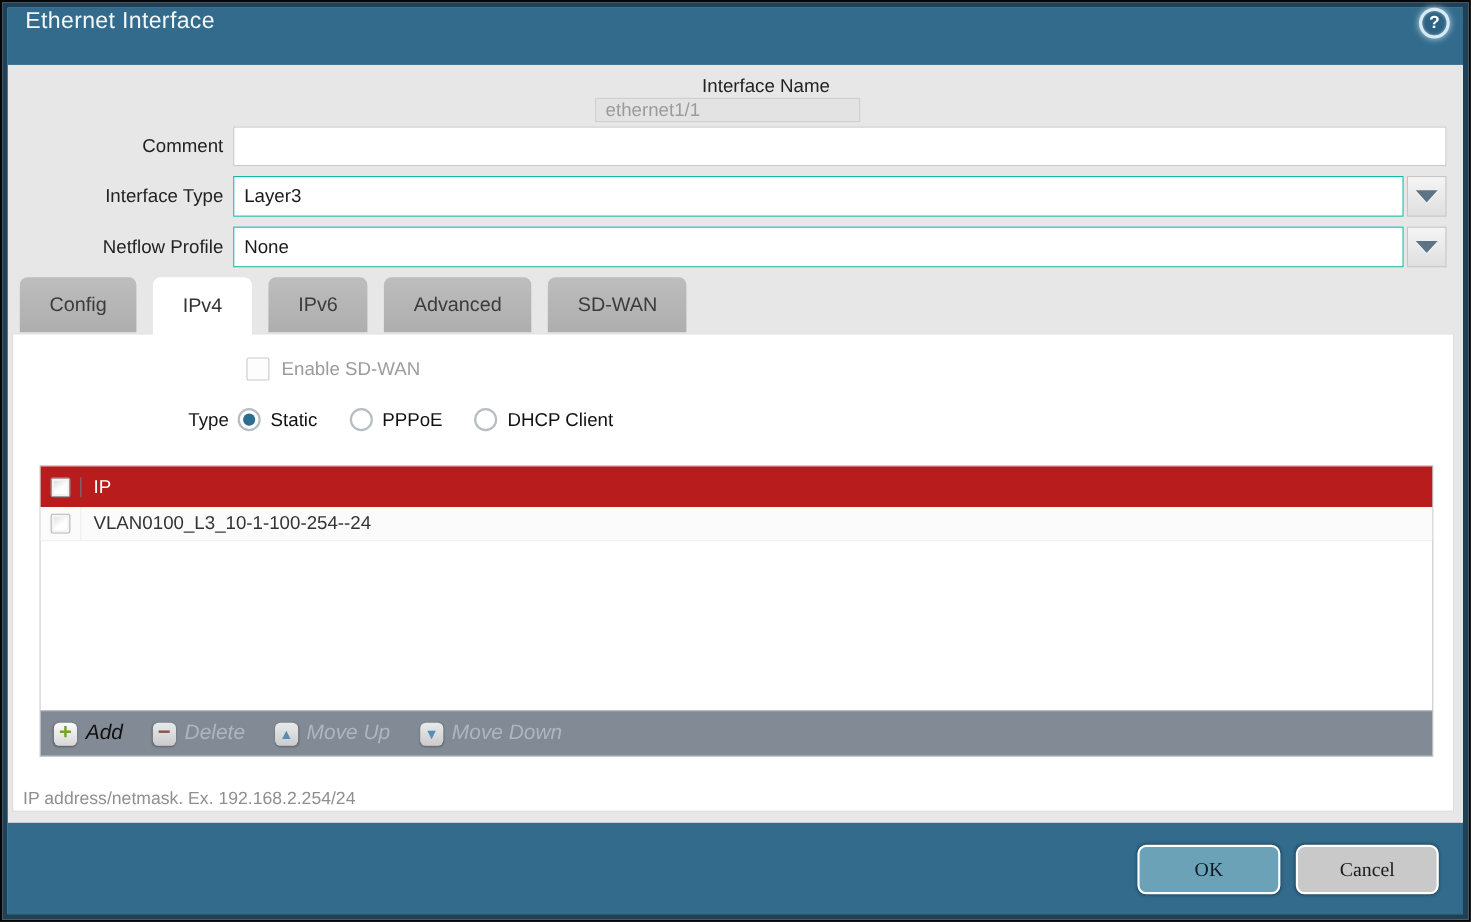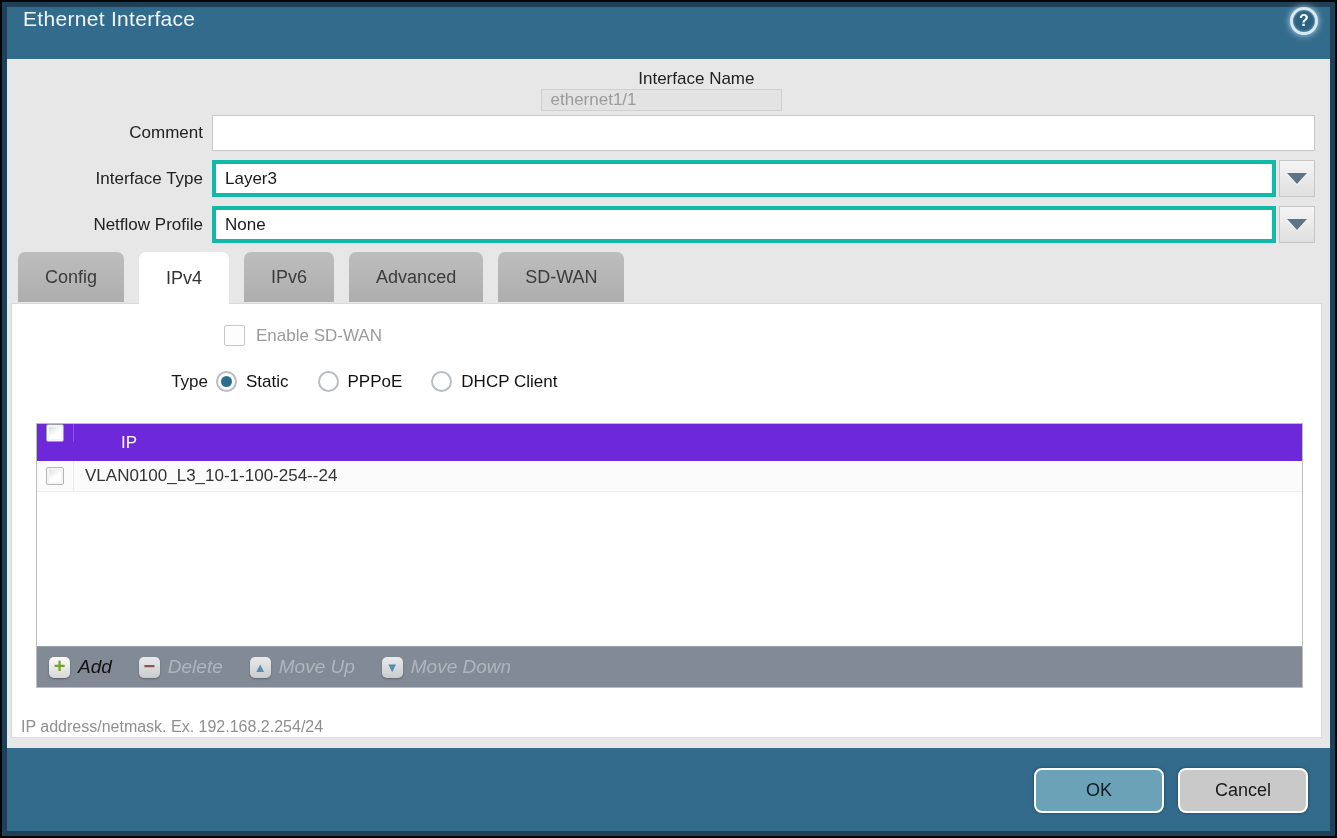--- a/index.html
+++ b/index.html
@@ -22,21 +22,21 @@
   
   .form-row { position:absolute; left:0; right:15px; display:flex; align-items:center; }
   .row-1 { top:62px;  height:36px;flex-direction:column; }
   .row-2 { top:108px; height:36px; }
   .row-3 { top:153px; height:37px; }
   .row-4 { top:199px; height:37px; }
   .f-label { width:196px; text-align:right; margin-right:9px; font-size:17px; color:#222; flex:none; }
   .text-input { flex:1; height:100%; border:1px solid #c8c8c8; background:#fff;
                 font-size:17px; padding:0 9px; color:#333; font-family:inherit; outline:none; }
   .text-input:disabled { background:#e3e3e3; color:#9b9b9b; border-color:#d0d0d0; }
-  .select-box { flex:1; height:100%; border:4px solid #14b8a6; background:#fff;
+  .select-box { flex:1; height:100%; border:1px solid #14b8a6; background:#fff;
                 display:flex; align-items:center; padding:0 9px; font-size:17px; color:#1a1a1a; cursor:pointer; }
   .dd-btn { width:36px; height:100%; margin-left:3px; border:1px solid #c6c6c6;
             background:linear-gradient(#f5f5f5,#dfdfdf); display:flex; align-items:center;
             justify-content:center; cursor:pointer; }
   .dd-arrow { width:0; height:0; border-left:10px solid transparent; border-right:10px solid transparent;
               border-top:11px solid #5d7486; filter:drop-shadow(0 1px 0 rgba(255,255,255,.8)); }
 
   
   .tabs { position:absolute; top:245px; left:11px; height:53px; display:flex; gap:15px; z-index:2; }
   .tab { height:50px; background:linear-gradient(#bdbdbd,#aeaeae); border-radius:7px 7px 0 0;
@@ -55,21 +55,21 @@
   .type-row { position:absolute; top:62px; left:0; height:26px; display:flex; align-items:flex-end; }
   .type-label { width:204px; text-align:right; padding-right:8px; font-size:17px; color:#181818; }
   .radio-opt { display:flex; align-items:center; gap:9px; margin-right:29px; cursor:pointer; }
   .radio { width:21px; height:21px; border-radius:50%; border:2px solid #b6bec3; background:#fff;
            display:flex; align-items:center; justify-content:center; flex:none; }
   .radio.sel::after { content:""; width:11px; height:11px; border-radius:50%; background:#2d6e8f; }
   .radio-lab { font-size:17px; color:#111; }
 
   
   .ip-table { position:absolute; top:119px; left:24px; width:1267px; border:1px solid #bdbdbd; }
-  .t-head { height:37px; background:#6d28d9; display:flex; align-items:flex-start;gap:36px; }
+  .t-head { height:37px; background:#b91c1c; display:flex; align-items:center; }
   .cb-col { width:37px; display:flex; align-items:center; justify-content:center; flex:none; }
   .t-head .cb-col { border-right:1px solid #6f7882; }
   .hd-cb { width:18px; height:18px; border:1px solid #9aa0a6; border-radius:2px;
            background:linear-gradient(145deg,#cfd2d5,#ffffff 55%); box-shadow:inset 0 0 0 2px #f2f3f4; }
   .t-head-label { color:#fff; font-size:17px; padding-left:11px; align-self:center; }
   .t-body { height:185px; background:#fff; }
   .t-row { height:31px; display:flex; align-items:stretch; background:#fbfbfb; border-bottom:1px solid #efefef; cursor:pointer; }
   .t-row .cb-col { border-right:1px solid #ededed; }
   .row-cb { width:18px; height:18px; border:1px solid #b5b5b5; border-radius:2px;
             background:linear-gradient(145deg,#d9d9d9,#ffffff 55%); box-shadow:inset 0 0 0 2px #f4f4f4; }
@@ -87,21 +87,21 @@
   .tb-label { font-size:19px; color:#101010;font-style:italic; }
   .tb-btn.disabled { cursor:default; }
   .tb-btn.disabled .tb-label { color:#aeb6bd; }
   .tb-btn.disabled .tb-ic { opacity:.85; }
 
   .hint { position:absolute; top:414px; left:9px; font-size:16px; color:#8f8f8f; }
 
   
   .footer { position:absolute; left:0; right:0; top:741px; bottom:0; background:#326b8c; }
   .btn { position:absolute; top:20px; height:45px; width:130px; border-radius:8px;
-         border:2px solid #fff; font-size:18px; font-family:Liberation Sans, sans-serif; cursor:pointer;
+         border:2px solid #fff; font-size:18px; font-family:Liberation Serif, serif; cursor:pointer;
          display:flex; align-items:center; justify-content:center;
          box-shadow:0 0 3px rgba(0,0,0,.4); }
   .btn-ok { right:166px; background:#6ba2b8; color:#0e1c24; }
   .btn-cancel { right:22px; background:#c9c9c9; color:#1a1a1a; }
 </style>
 </head>
 <body>
 
 <div class="frame">
   <div class="window">

